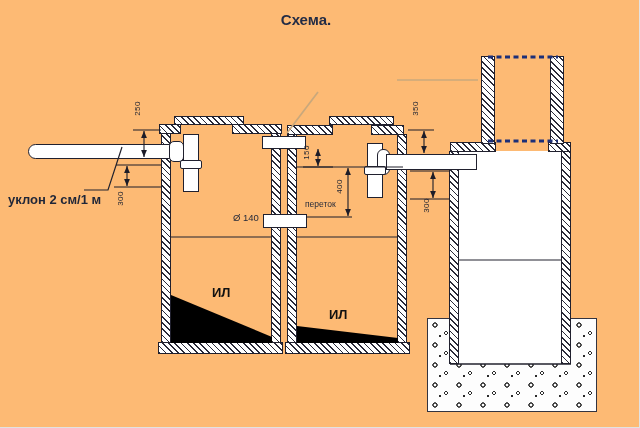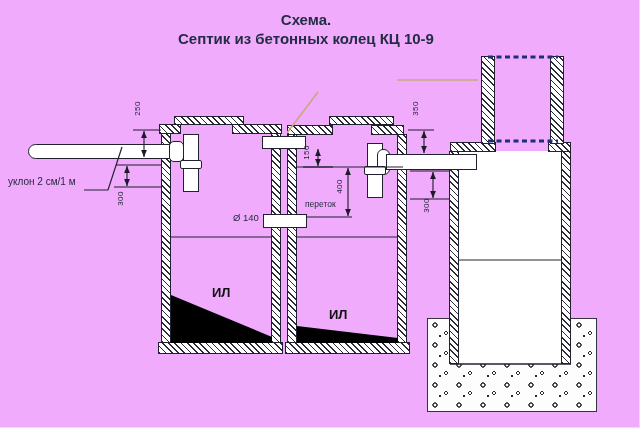--- a/index.html
+++ b/index.html
@@ -1,17 +1,17 @@
 <!DOCTYPE html>
 <html><head>
 <meta charset="utf-8">
 <style>
   html,body{margin:0;padding:0;background:#fff;}
   #canvas{
-    position:relative;width:640px;height:428px;background:#f0abfc;
+    position:relative;width:640px;height:428px;background:#fdba74;
     border-right:1px solid #e2e2e2;border-bottom:1px solid #e2e2e2;
     font-family:"Liberation Sans",sans-serif;overflow:hidden;box-sizing:border-box;
   }
   .abs{position:absolute;box-sizing:border-box;}
   
   .hatch{
     background-color:#fff;
     background-image:repeating-linear-gradient(45deg,#2a2a38 0,#2a2a38 1.2px,transparent 1.2px,transparent 4.4px);
     border:1.5px solid #20202e;
   }
@@ -37,21 +37,20 @@
     background-size:24px 20px;
     border:1.2px solid #33333f;
   }
 </style>
 </head>
 <body>
 
 <div id="canvas">
 
   <div class="abs title1 txt" style="left:0;top:11;width:612px;top:11px;">Схема.</div>
-  <div class="abs title2 txt" style="left:0;top:30px;width:612px;">Септик из бетонных колец КЦ 10-9</div>
 
   <div class="abs gravel" style="left:427px;top:318px;width:170px;height:94px;z-index:1;"></div>
 
   <div class="abs white" style="left:458px;top:151px;width:105px;height:213px;z-index:2;"></div>
   <div class="abs hatch" style="left:449px;top:151px;width:10px;height:213px;z-index:3;"></div>
   <div class="abs hatch" style="left:561px;top:151px;width:10px;height:213px;z-index:3;"></div>
   <div class="abs hatch" style="left:450px;top:142px;width:46px;height:10px;z-index:4;"></div>
   <div class="abs hatch" style="left:548px;top:142px;width:23px;height:10px;z-index:4;"></div>
 
   <div class="abs hatch" style="left:481px;top:56px;width:14px;height:88px;z-index:4;"></div>
@@ -130,21 +129,21 @@
     <g stroke="#1c1c28" stroke-width="1.1" marker-start="url(#ah)" marker-end="url(#ah)">
       <line x1="144" y1="131" x2="144" y2="157"></line>
       <line x1="127" y1="166" x2="127" y2="186"></line>
       <line x1="318" y1="149" x2="318" y2="166"></line>
       <line x1="348" y1="168" x2="348" y2="216"></line>
       <line x1="424" y1="131" x2="424" y2="153"></line>
       <line x1="433" y1="172" x2="433" y2="198"></line>
     </g>
   </svg>
 
-  <div class="lbl txt" style="left:8px;top:176px;font-size:10px;font-weight:normal;">уклон 2 см/1 м</div>
+  <div class="lbl txt" style="left:8px;top:192px;font-size:13px;font-weight:bold;">уклон 2 см/1 м</div>
   <div class="lbl txt" style="left:233px;top:212px;font-size:9.5px;">Ø 140</div>
   <div class="lbl txt" style="left:305px;top:199px;font-size:8.5px;">переток</div>
   <div class="lbl txt" style="left:212px;top:285px;font-size:13px;font-weight:bold;color:#111;">ИЛ</div>
   <div class="lbl txt" style="left:329px;top:307px;font-size:13px;font-weight:bold;color:#111;">ИЛ</div>
 
   <div class="dimtxt txt" style="left:134px;top:101px;">250</div>
   <div class="dimtxt txt" style="left:117px;top:191px;">300</div>
   <div class="dimtxt txt" style="left:303px;top:145px;">150</div>
   <div class="dimtxt txt" style="left:336px;top:179px;">400</div>
   <div class="dimtxt txt" style="left:412px;top:101px;">350</div>

